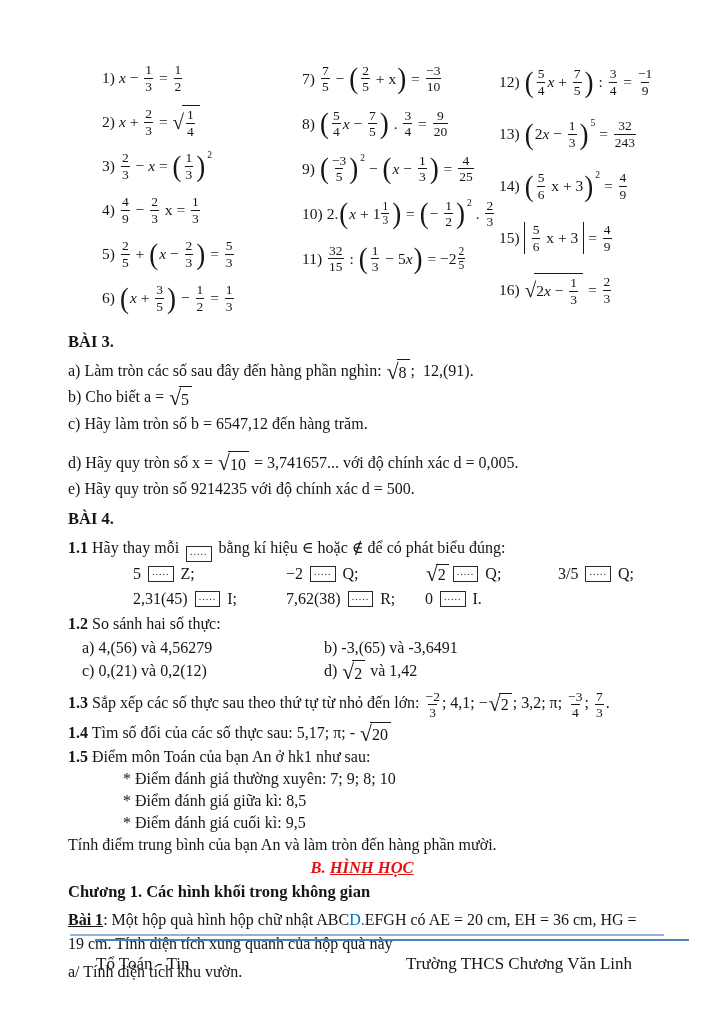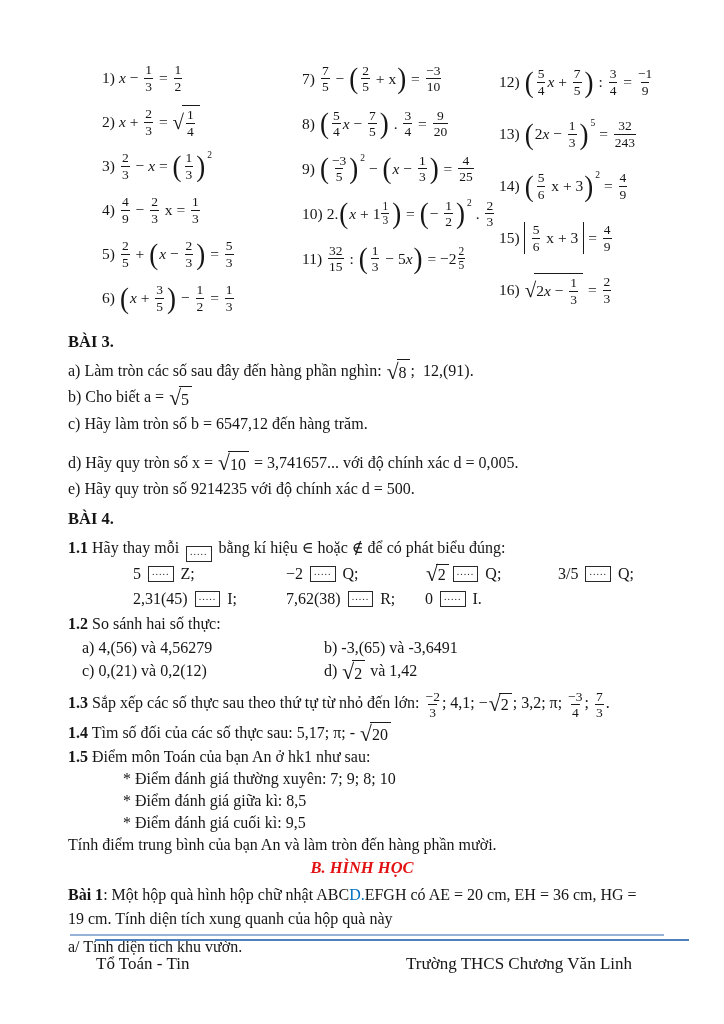--- a/index.html
+++ b/index.html
@@ -42,21 +42,21 @@
   .p22{line-height:22px;}
   .gap-top{margin-top:15px;}
   .fill-row{display:flex;padding-left:65px;font-size:16px;height:25px;align-items:center;}
   .cell{display:flex;align-items:center;}
   .w1{width:153px;}.w2{width:139px;}.w3{width:133px;}
   .cmp-row{display:flex;font-size:16px;line-height:23px;margin-left:14px;}
   .cmp-l{width:242px;}
   .tall{line-height:20px;padding:4px 0 2px;}
   .bullet{font-size:16px;line-height:22px;padding-left:55px;}
   .b{font-weight:bold;}
-  .u{}
+  .u{text-decoration:underline;}
   .bi{font-weight:bold;font-style:italic;}
   .red{color:#e31212;}
   .blue{color:#0070c0;}
   .secB{text-align:center;font-size:16.5px;line-height:21px;margin-top:1px;}
   .chapter{font-size:16.5px;line-height:23px;margin-top:2px;}
   .mt4{margin-top:5px;}
   
   .footer{position:absolute;left:68px;right:66px;top:934px;}
   .rule{height:2px;}
   .rule1{margin-left:2px;width:594px;background:#95b3d7;}
@@ -568,20 +568,21 @@
     <div class="bullet">* Điểm đánh giá giữa kì: 8,5</div>
     <div class="bullet">* Điểm đánh giá cuối kì: 9,5</div>
     <div class="para p22">Tính điểm trung bình của bạn An và làm tròn đến hàng phần mười.</div>
   </section>
 
   <div class="secB">
     <span class="bi red">B.</span>
     <span class="bi red u">HÌNH HỌC</span>
   </div>
 
+  <div class="chapter b">Chương 1. Các hình khối trong không gian</div>
 
   <div class="para mt4"><span class="tx b u">Bài 1</span><span class="tx">: Một hộp quà hình hộp chữ nhật ABC</span><span class="tx blue">D.</span><span class="tx">EFGH có AE = 20 cm, EH = 36 cm, HG = 19 cm. Tính diện tích xung quanh của hộp quà này</span></div>
   <div class="para p22 mt4">a/ Tính diện tích khu vườn.</div>
 
   <footer class="footer">
     <div class="rule rule1"></div>
     <div class="rule rule2"></div>
     <div class="foot-row">
       <span>Tổ Toán - Tin</span>
       <span>Trường THCS Chương Văn Linh</span>

